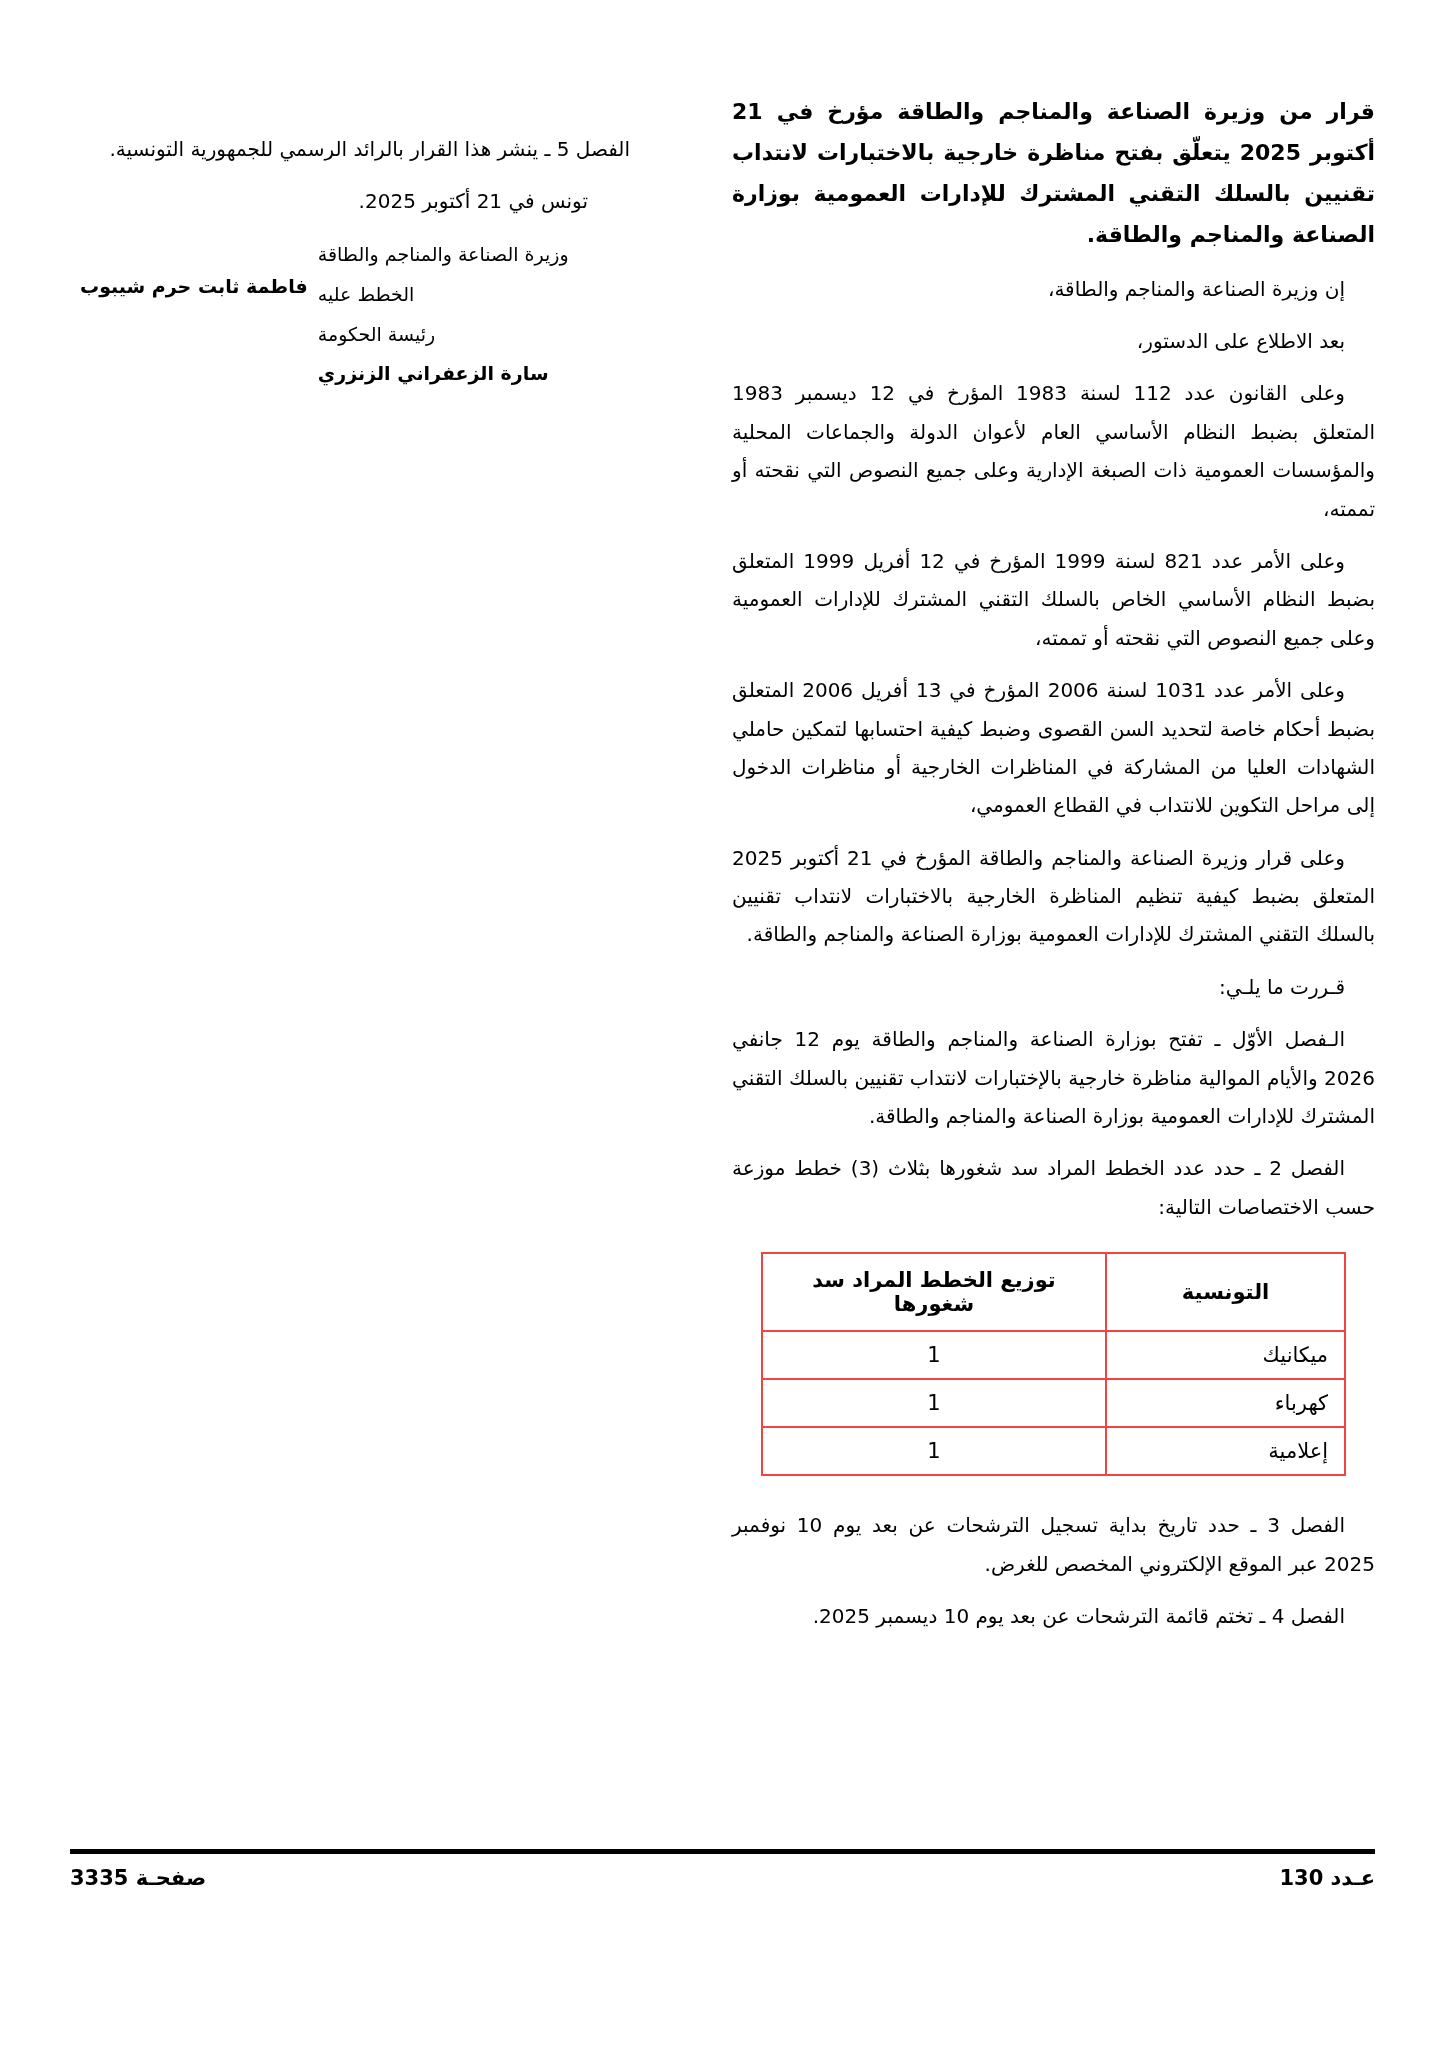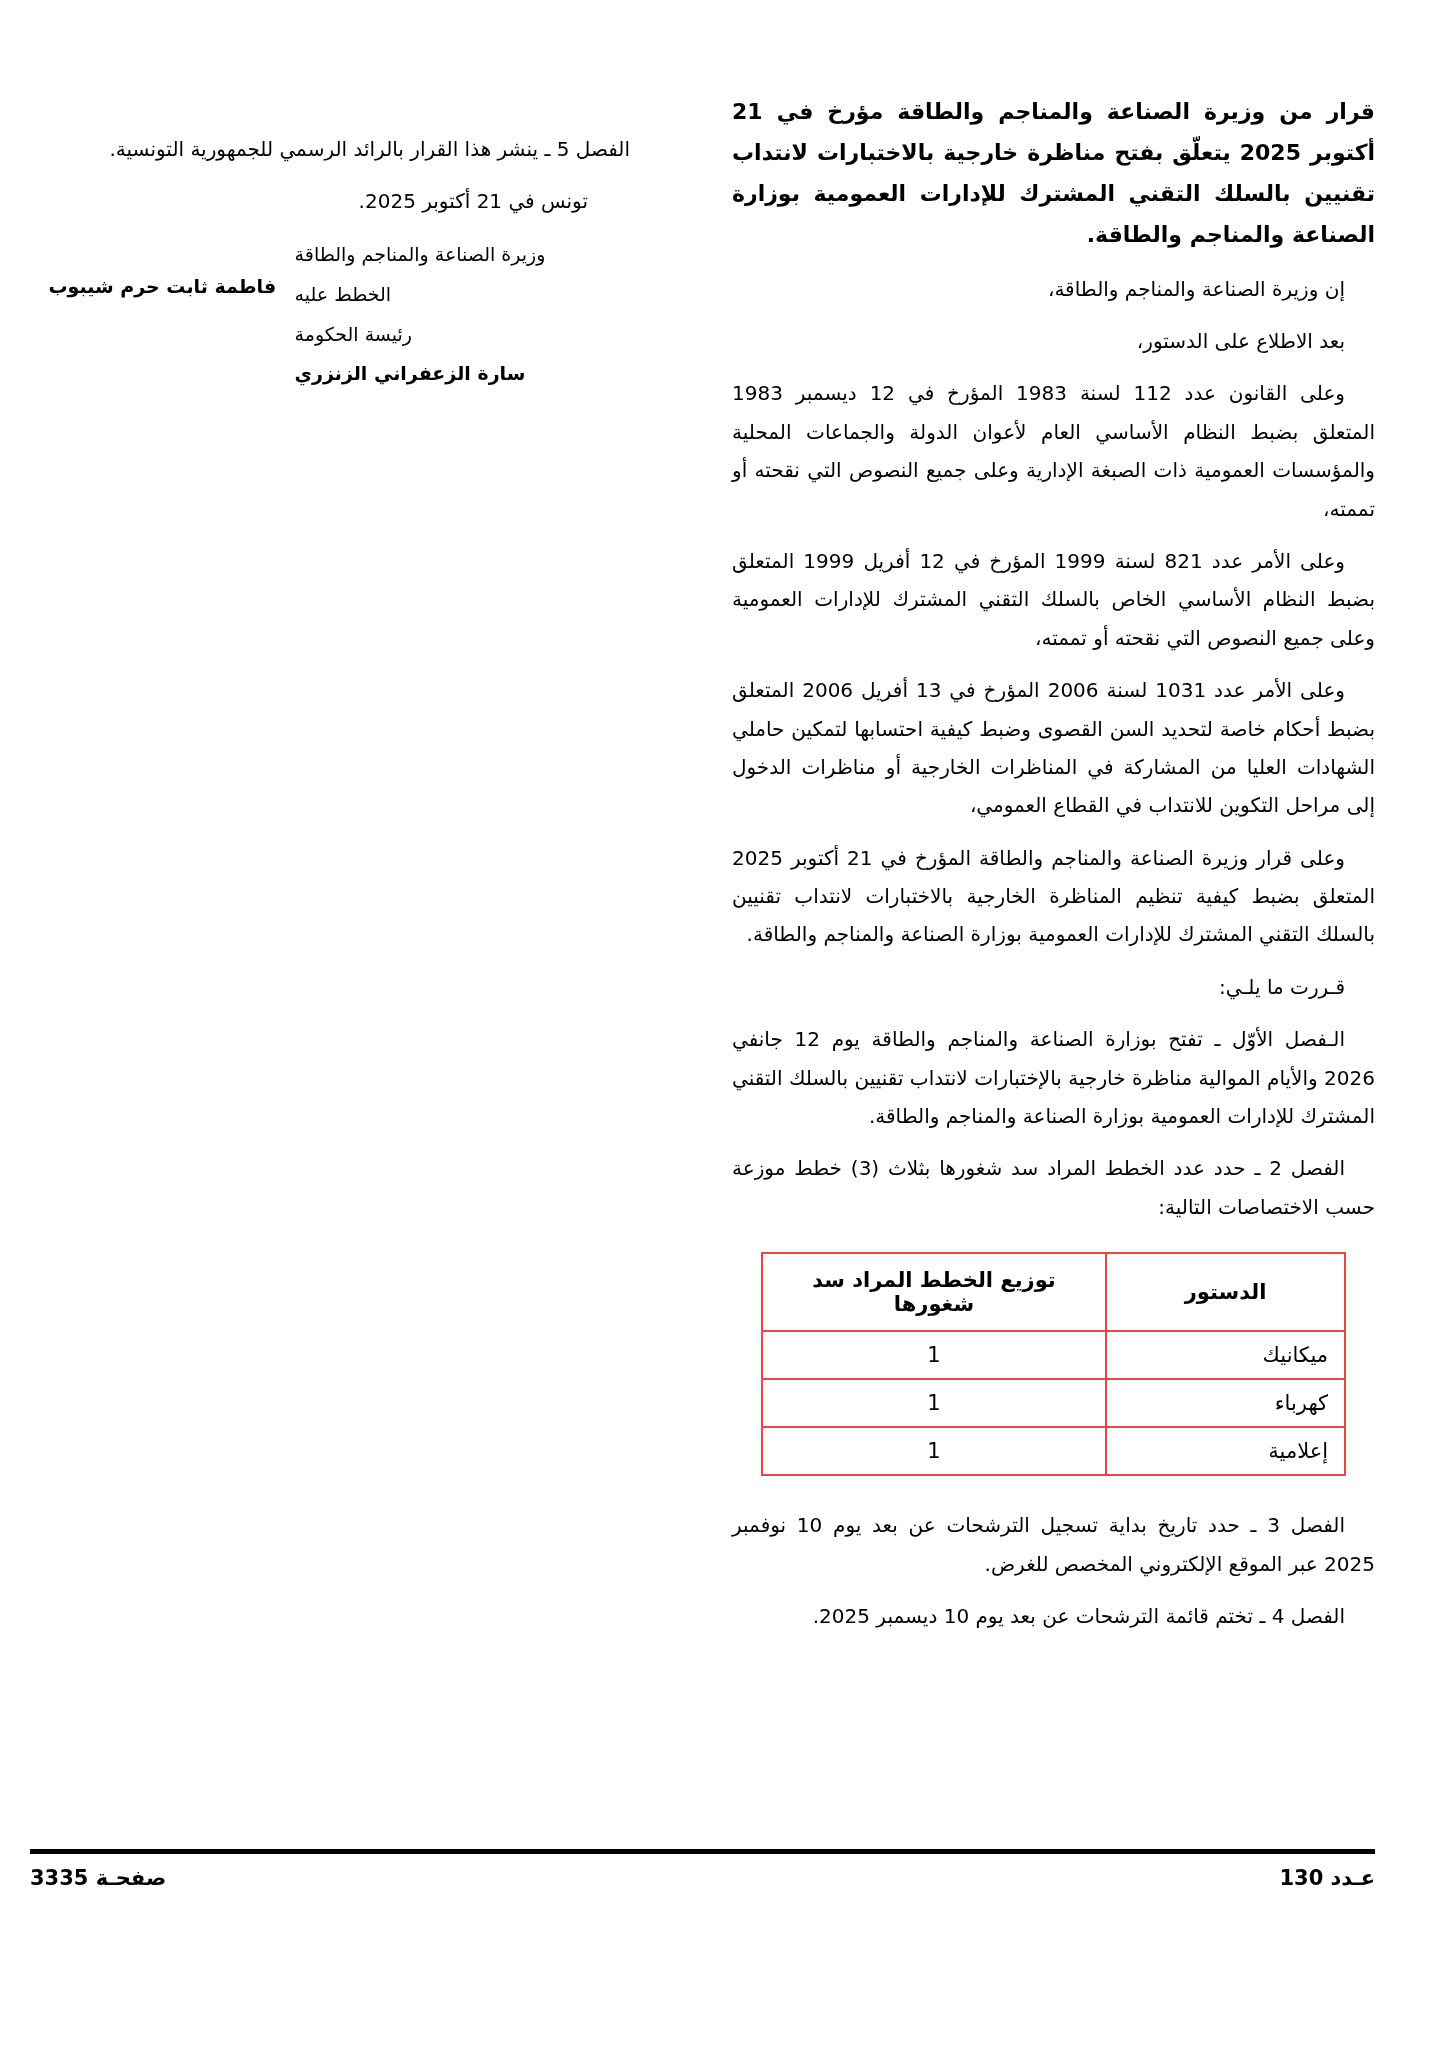--- a/index.html
+++ b/index.html
@@ -10,21 +10,21 @@
   .page {
     position: relative;
     width: 1447px;
     height: 2048px;
     margin: 0 auto;
     background: #ffffff;
     color: #000000;
     direction: rtl;
     font-family: "DejaVu Sans", sans-serif;
     box-sizing: border-box;
-    padding: 92px 72px 0 30px;
+    padding: 92px 72px 0 70px;
     overflow: hidden;
     display: flex;
     flex-direction: column;
   }
   .columns {
     flex: 1 1 auto;
     display: flex;
     gap: 72px;
     align-items: flex-start;
   }
@@ -132,21 +132,21 @@
       <p class="para">وعلى قرار وزيرة الصناعة والمناجم والطاقة المؤرخ في 21 أكتوبر 2025 المتعلق بضبط كيفية تنظيم المناظرة الخارجية بالاختبارات لانتداب تقنيين بالسلك التقني المشترك للإدارات العمومية بوزارة الصناعة والمناجم والطاقة.</p>
 
       <p class="para decide-line">قـررت ما يلـي:</p>
 
       <p class="para">الـفصل الأوّل ـ تفتح بوزارة الصناعة والمناجم والطاقة يوم 12 جانفي 2026 والأيام الموالية مناظرة خارجية بالإختبارات لانتداب تقنيين بالسلك التقني المشترك للإدارات العمومية بوزارة الصناعة والمناجم والطاقة.</p>
       <p class="para">الفصل 2 ـ حدد عدد الخطط المراد سد شغورها بثلاث (3) خطط موزعة حسب الاختصاصات التالية:</p>
 
       <table class="vacancies-table">
         <thead>
           <tr>
-            <th class="col-specialty">الدستور</th>
+            <th class="col-specialty">التونسية</th>
             <th class="col-distribution">توزيع الخطط المراد سد شغورها</th>
           </tr>
         </thead>
         <tbody>
           <tr>
             <td class="cell-specialty">ميكانيك</td>
             <td class="cell-count">1</td>
           </tr>
           <tr>
             <td class="cell-specialty">كهرباء</td>

